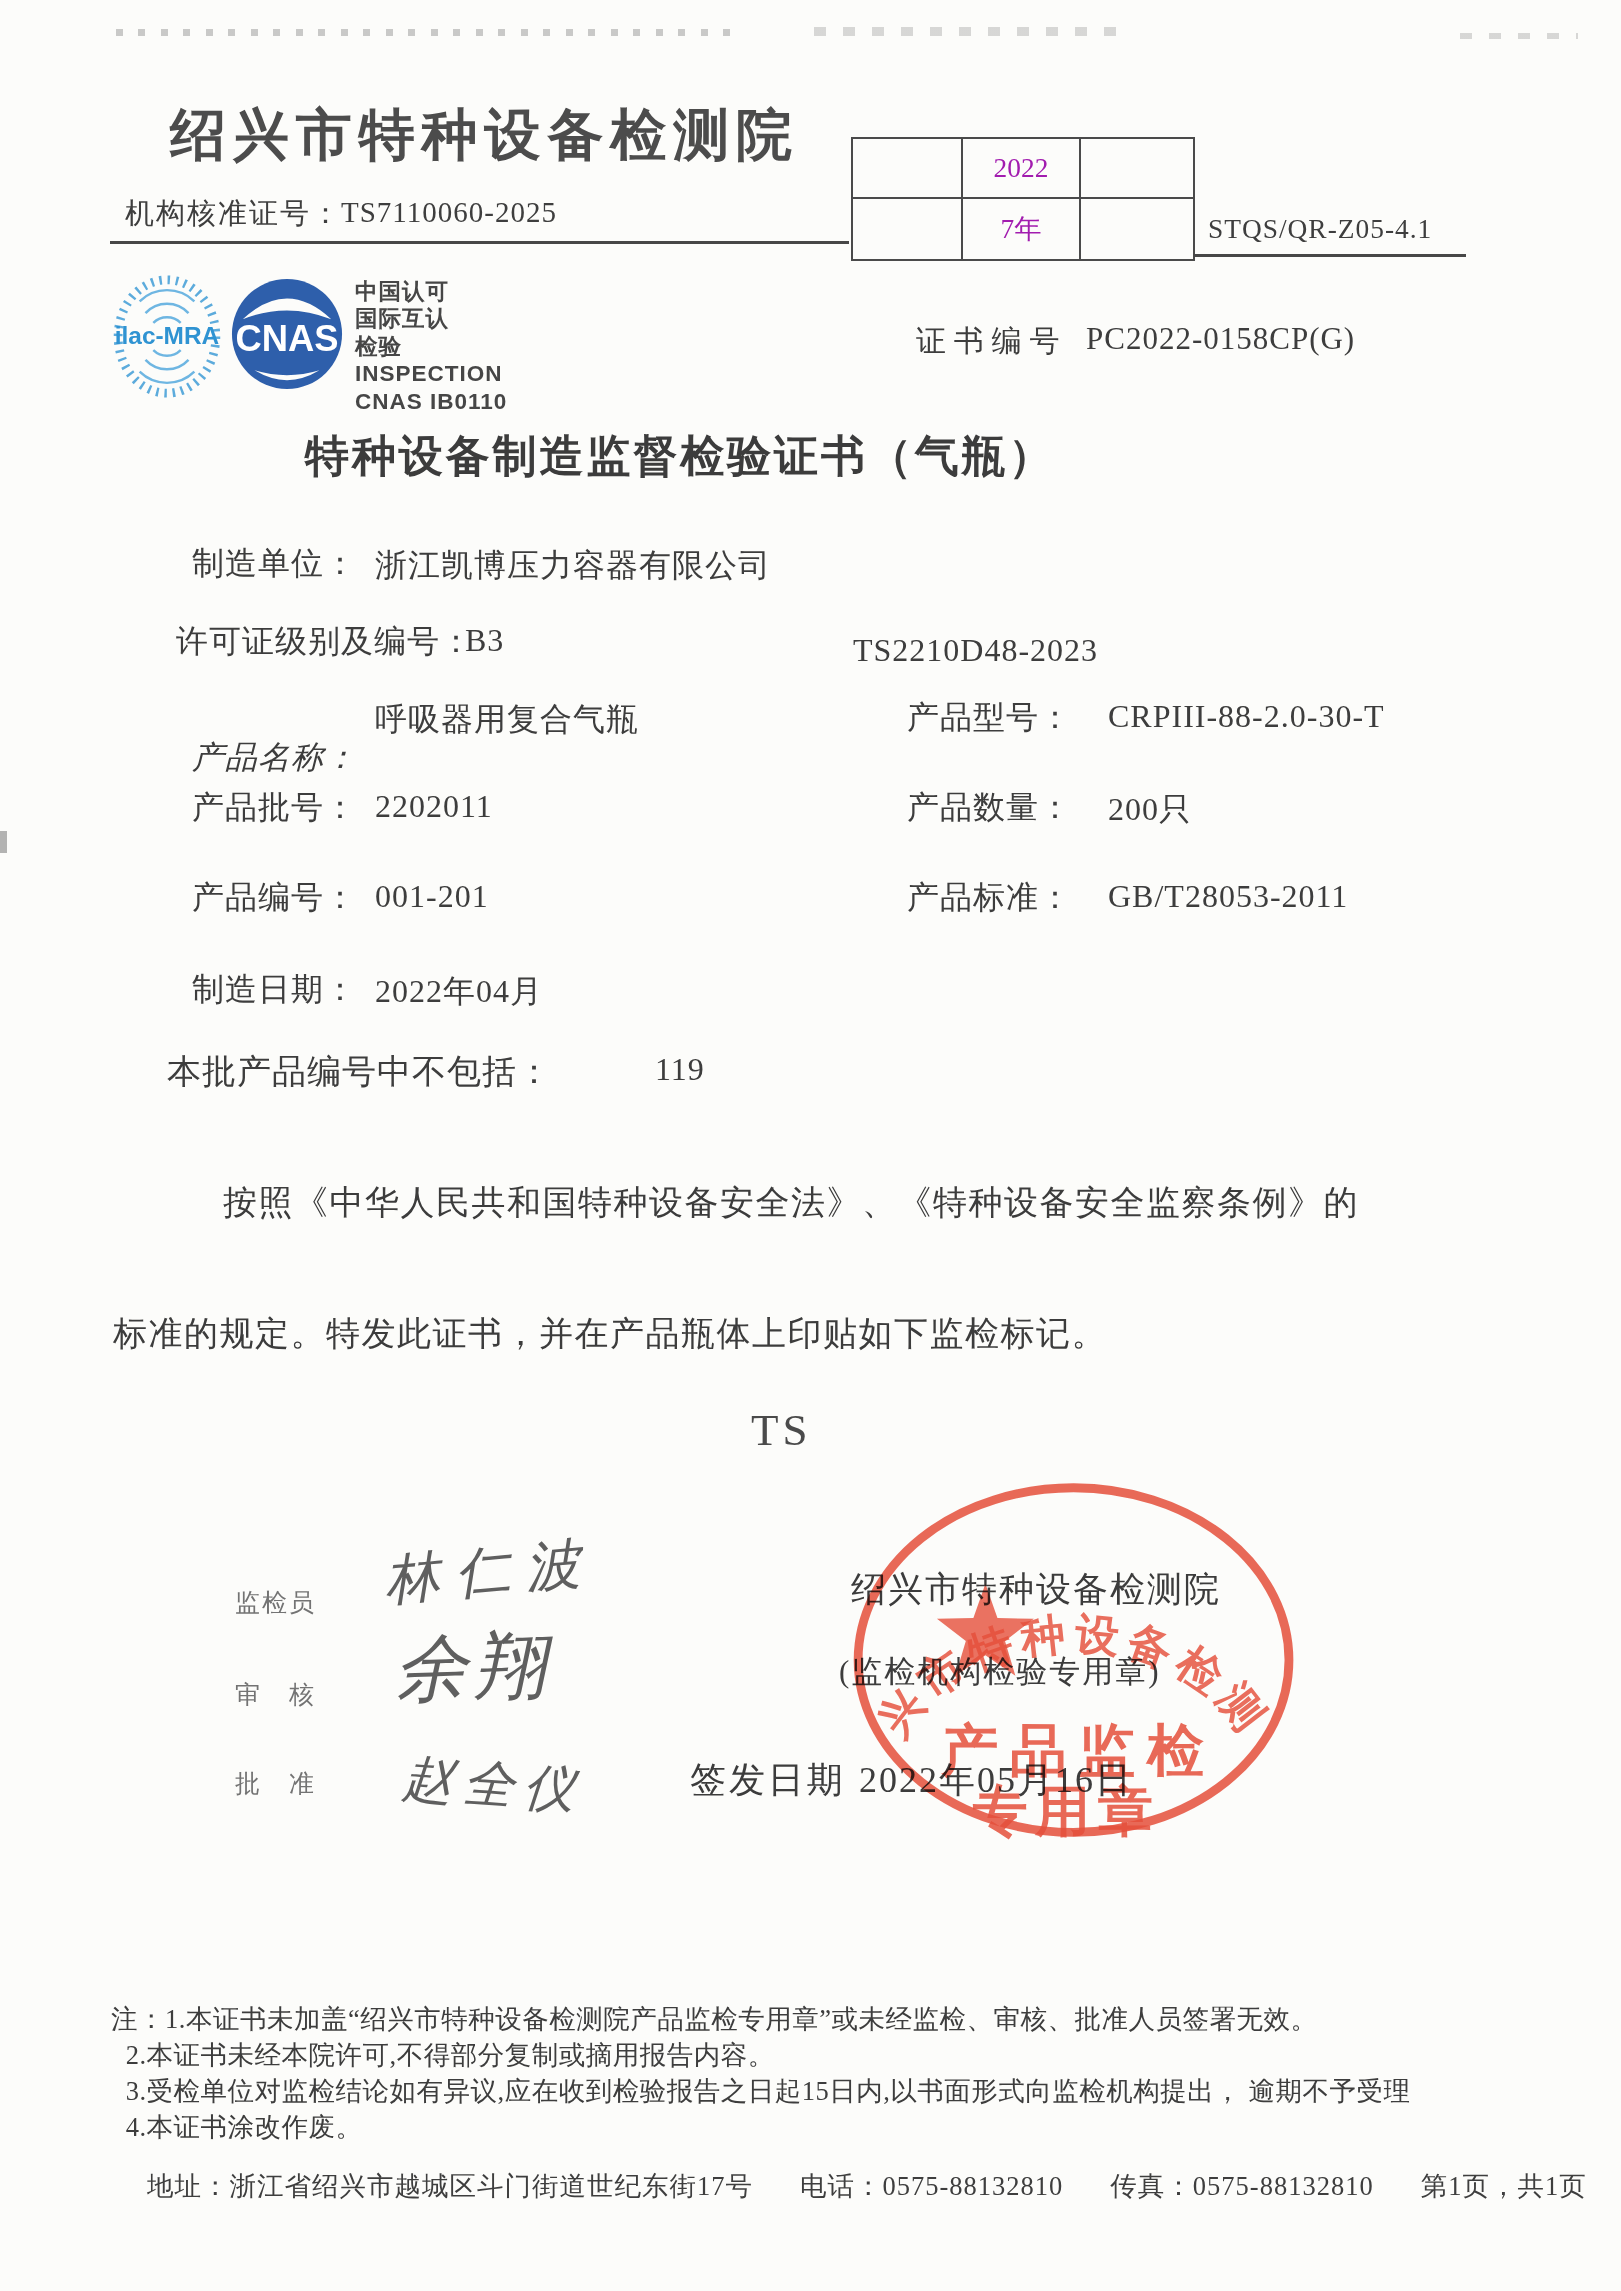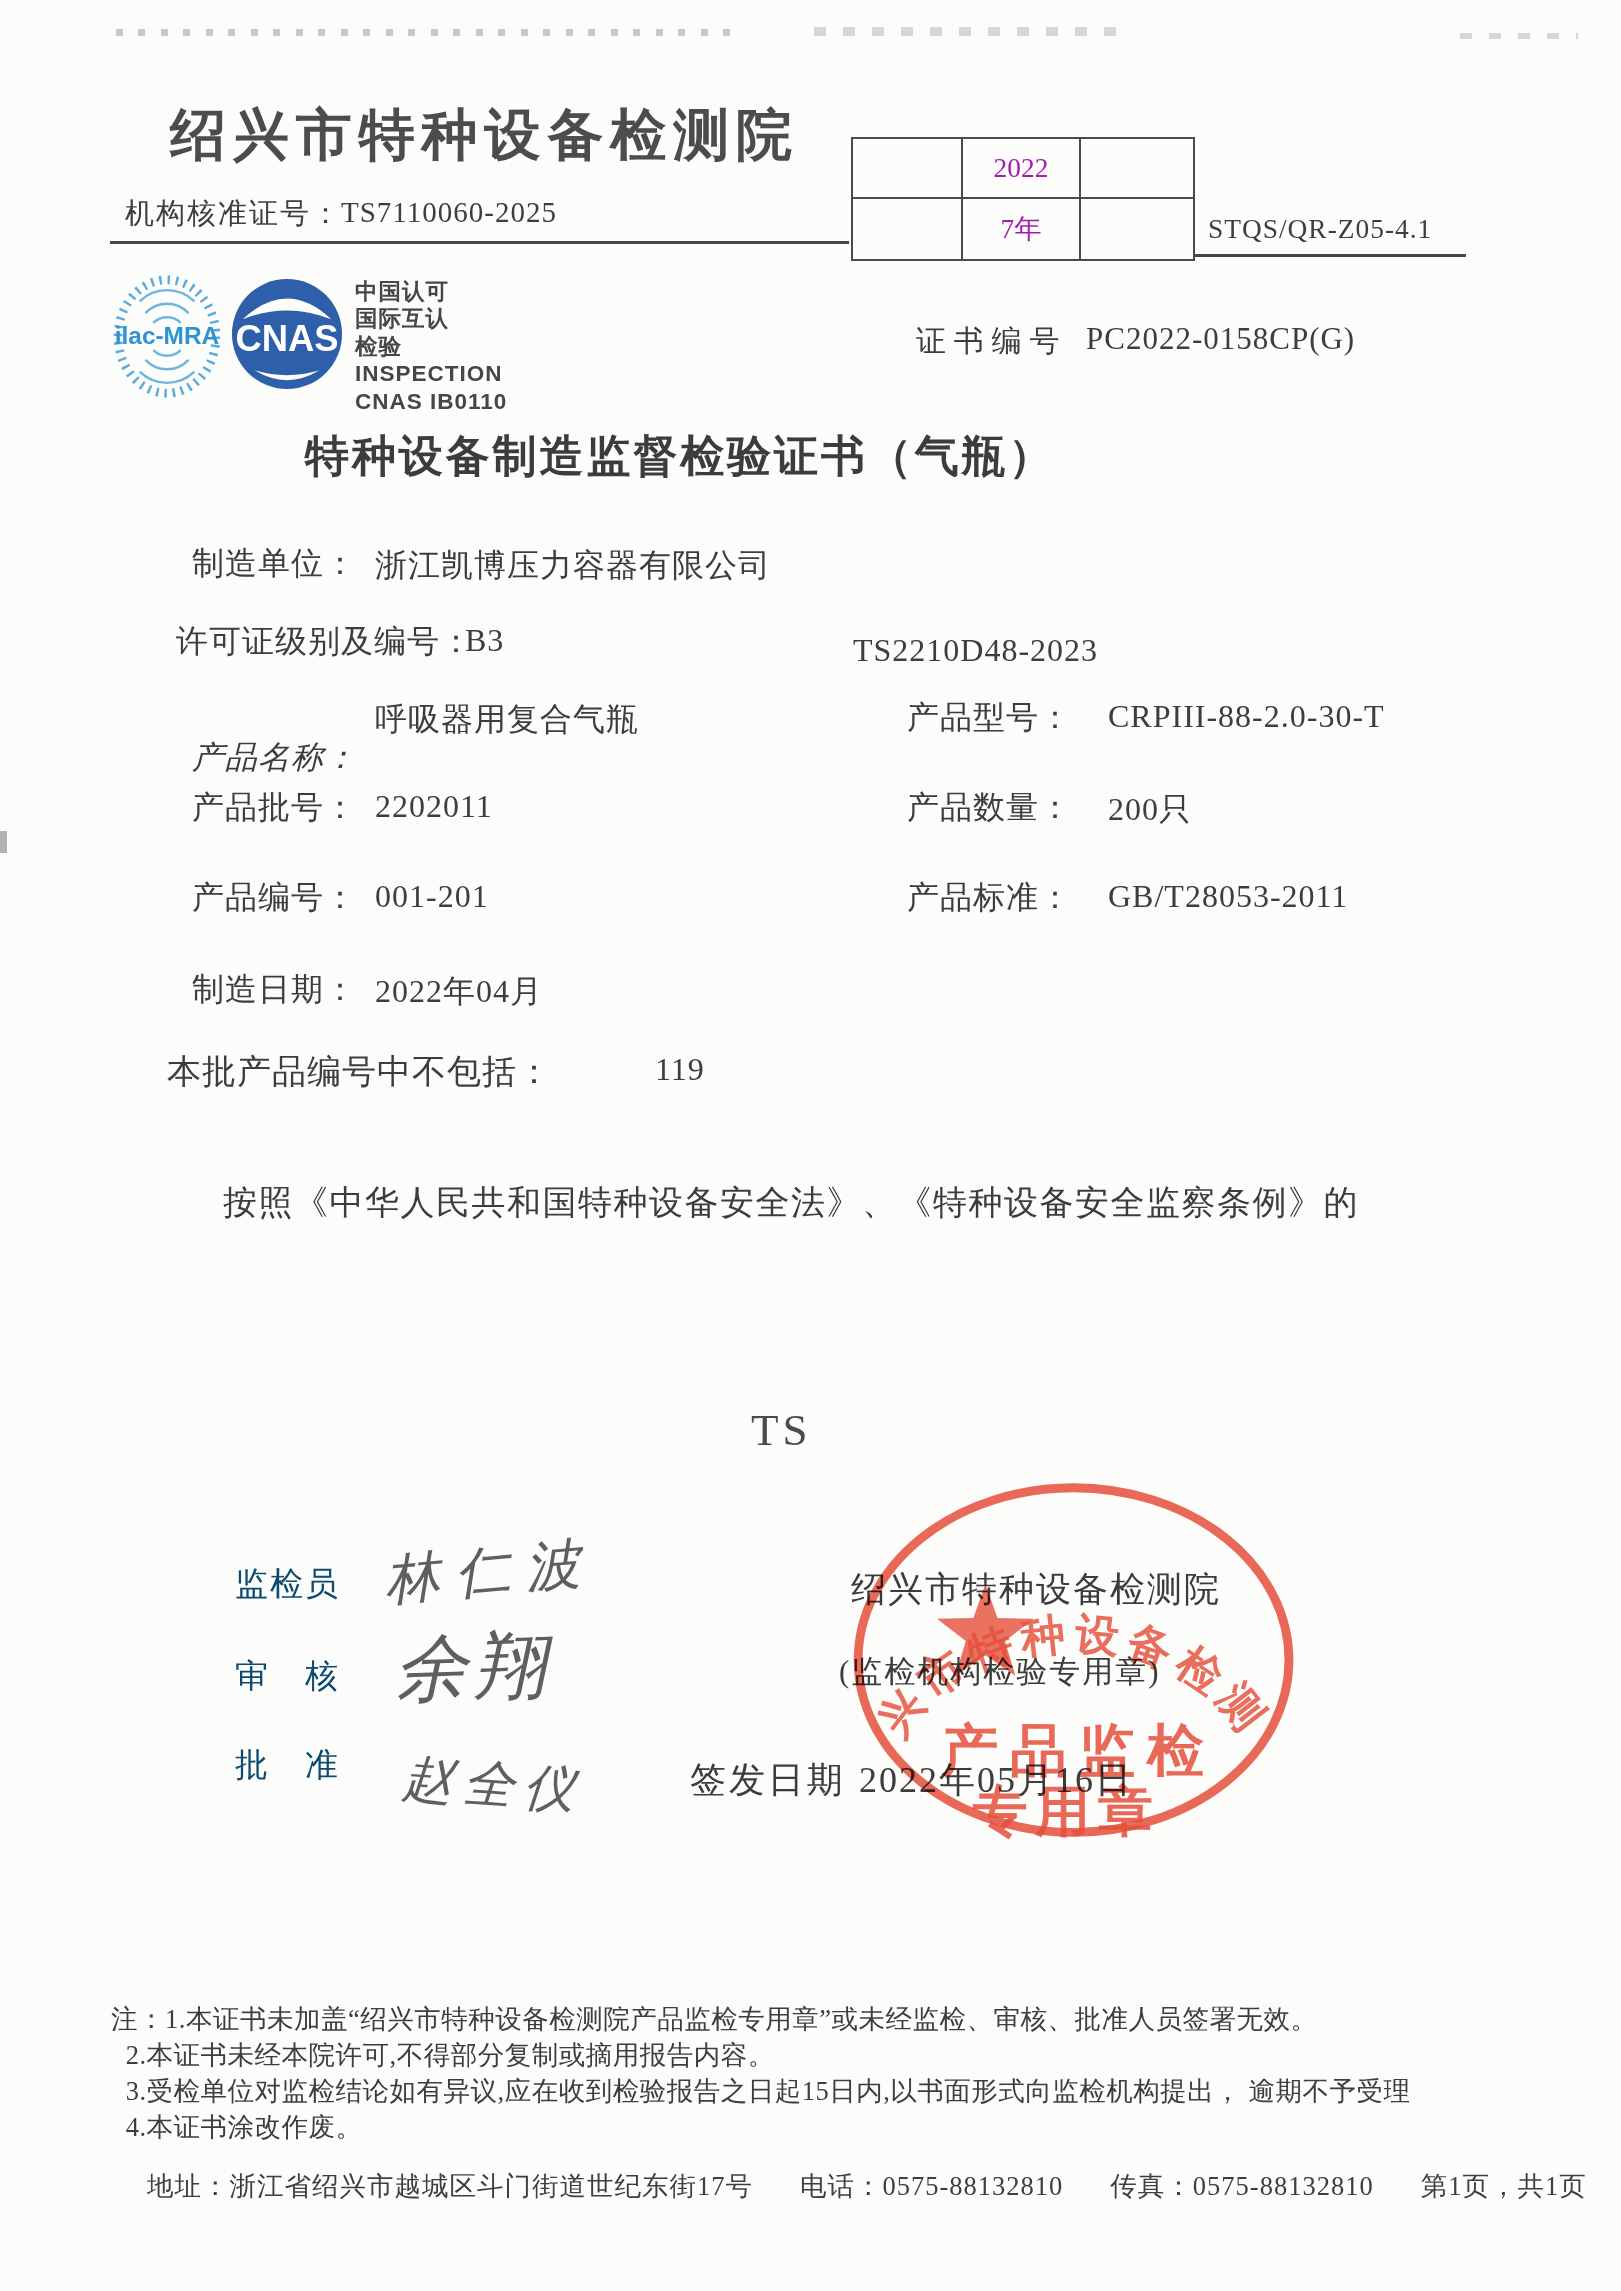--- a/index.html
+++ b/index.html
@@ -27,21 +27,21 @@
     display:flex;align-items:center;justify-content:center;
     font-size:27.4px;color:#a21caf;
   }
   .hdr-table div:nth-child(3n){border-right:none;}
   .hdr-table div:nth-child(n+4){border-bottom:none;}
   .accred-lines{font-size:22.5px;font-weight:bold;line-height:27.4px;color:#464646;letter-spacing:1px;font-family:"Liberation Sans","DejaVu Sans",sans-serif;}
   .doc-title{font-size:44px;font-weight:bold;letter-spacing:2.9px;color:#3c3c3c;margin-left:24px;}
   .field{font-size:32px;letter-spacing:1px;color:#3d3d3d;}
   .para{font-size:34px;letter-spacing:1.5px;color:#3c3c3c;}
   .ts-mark{font-size:45px;letter-spacing:3.9px;color:#4a4a4a;}
-  .sig-label{font-size:33px;letter-spacing:2px;color:#0c4a6e;}
+  .sig-label{font-size:25px;letter-spacing:2px;color:#737373;margin-top:24px;}
   .signature{font-style:italic;color:#4f4f4f;opacity:.9;}
   .issue-black{color:#3c3c3c;z-index:3;}
   .stamp-wrap{z-index:5;mix-blend-mode:multiply;}
   .notes{font-size:26.5px;letter-spacing:0.5px;color:#3d3d3d;line-height:36px;}
   .footer{font-size:26.5px;letter-spacing:1px;color:#3e3e3e;display:flex;gap:47px;}
   .noise{position:absolute;opacity:.35;background:repeating-linear-gradient(90deg,#6a6a6a 0 6.9px,transparent 6.9px 22.5px);}
   .noise2{position:absolute;opacity:.28;background:repeating-linear-gradient(90deg,#777 0 11.8px,transparent 11.8px 29px);}
 </style>
 </head>
 <body>
@@ -123,20 +123,21 @@
   <div class="abs field" style="left:907px;top:876px;">产品标准：</div>
   <div class="abs field" style="left:1108px;top:878px;">GB/T28053-2011</div>
 
   <div class="abs field" style="left:192px;top:968px;">制造日期：</div>
   <div class="abs field" style="left:375px;top:970px;">2022年04月</div>
 
   <div class="abs field" style="left:167px;top:1049px;font-size:34px;">本批产品编号中不包括：</div>
   <div class="abs field" style="left:655px;top:1051px;">119</div>
 
   <div class="abs para" style="left:223px;top:1140px;margin-top:40px;">按照《中华人民共和国特种设备安全法》、《特种设备安全监察条例》的</div>
+  <div class="abs para" style="left:113px;top:1311px;">标准的规定。特发此证书，并在产品瓶体上印贴如下监检标记。</div>
 
   <div class="abs ts-mark" style="left:751px;top:1404px;">TS</div>
 
   <div class="abs sig-label" style="left:235px;top:1562px;">监检员</div>
   <div class="abs signature" style="left:384px;top:1535px;font-size:55px;letter-spacing:15.7px;transform:rotate(-5deg);">林仁波</div>
 
   <div class="abs sig-label" style="left:235px;top:1654px;">审　核</div>
   <div class="abs signature" style="left:394px;top:1619px;font-size:73px;letter-spacing:5.9px;transform:rotate(-2deg);">余翔</div>
 
   <div class="abs sig-label" style="left:235px;top:1743px;">批　准</div>

